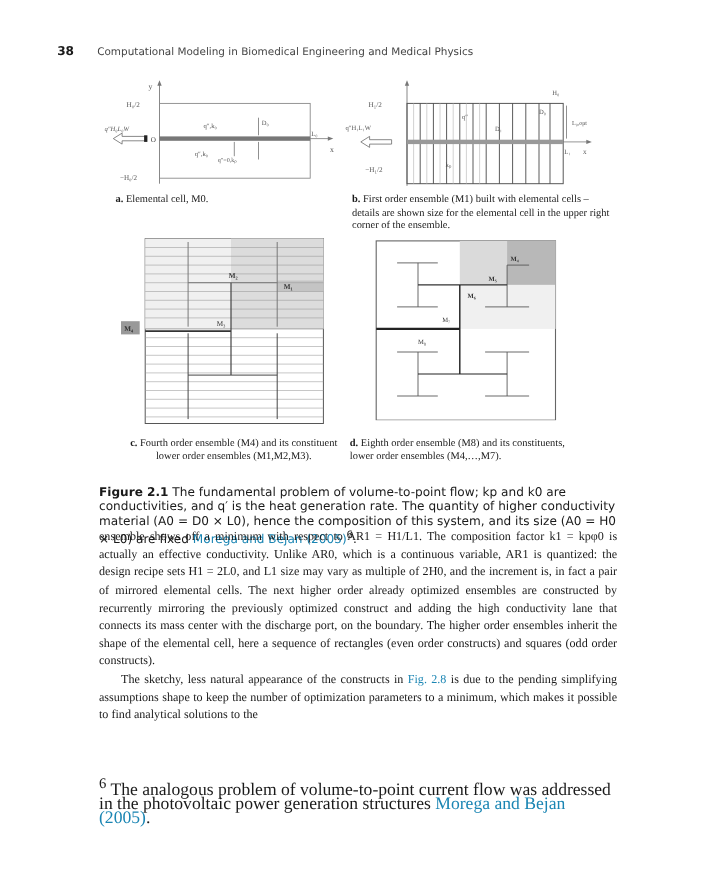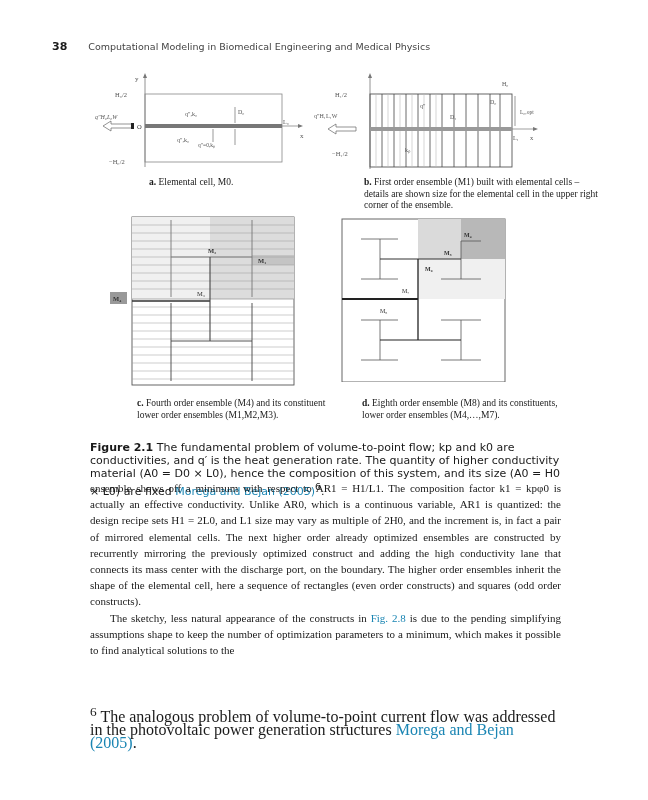--- a/index.html
+++ b/index.html
@@ -3,21 +3,21 @@
 <meta charset="utf-8">
 <style>
   html, body { margin:0; padding:0; background:#fff; }
   body { width:648px; height:800px; position:relative; overflow:hidden; color:#1a1a1a; }
   .sans { font-family:"DejaVu Sans", sans-serif; }
   .serif { font-family:"Liberation Serif", serif; }
   .header { position:absolute; top:40px; left:52px; font-size:9.5px; }
   .header .pg { font-weight:bold; margin-right:18px; font-size:11px; }
   .header .rt { color:#444; }
   .fig { position:absolute; }
-  .subcap { position:absolute; font-size:9.5px; line-height:11.5px;margin-left:44px; }
+  .subcap { position:absolute; font-size:9.5px; line-height:11.5px; }
   .figcaption { position:absolute; top:441px; left:90px; width:470px; font-size:11px; line-height:13px; }
   .figcaption b { font-weight:bold; }
   .link { color:#1a85b3; }
   .body { position:absolute; top:480px; left:90px; width:471px; font-size:11px; line-height:16.2px; text-align:justify; }
   .body p { margin:0; }
   .body p.indent { text-indent:20px; }
   .footnote { position:absolute; top:705px; left:90px; width:471px; font-size:16px; line-height:13px; }
   svg text { font-family:"Liberation Serif", serif; }
 </style>
 </head>
@@ -141,21 +141,21 @@
     <line x1="61" y1="88" x2="61" y2="166"></line>
       <line x1="142" y1="88" x2="142" y2="166"></line>
     <line x1="61" y1="126" x2="142" y2="126"></line>
   </g>
   <text x="98" y="38" font-size="6.5" font-weight="bold" fill="#333">M₂</text>
   <text x="148" y="48" font-size="6.5" font-weight="bold" fill="#333">M₁</text>
   <text x="87" y="81" font-size="6.5" fill="#333">M₃</text>
   <rect x="0" y="77" width="17" height="12" fill="#999"></rect>
   <text x="3" y="86" font-size="6.5" font-weight="bold" fill="#333">M₄</text>
 </svg>
-<div class="subcap serif" style="left:93px;top:398px;width:215px;text-align:left">
+<div class="subcap serif" style="left:105px;top:398px;width:215px;text-align:center">
   <b>c.</b> <span>Fourth order ensemble (M4) and its constituent</span><br>
   <span>lower order ensembles (M1,M2,M3).</span>
 </div>
 
 <svg class="fig" style="left:340px;top:217px" width="170" height="165" viewBox="0 0 170 165">
   <rect x="2" y="2" width="163" height="163" fill="#fff" stroke="#666" stroke-width="1"></rect>
   <rect x="78" y="2" width="87" height="40" fill="#dadada"></rect>
   <rect x="121" y="2" width="44" height="40" fill="#b8b8b8"></rect>
   <rect x="78" y="42" width="87" height="40" fill="#f0f0f0"></rect>
   <g stroke="#555" stroke-width="0.8">

